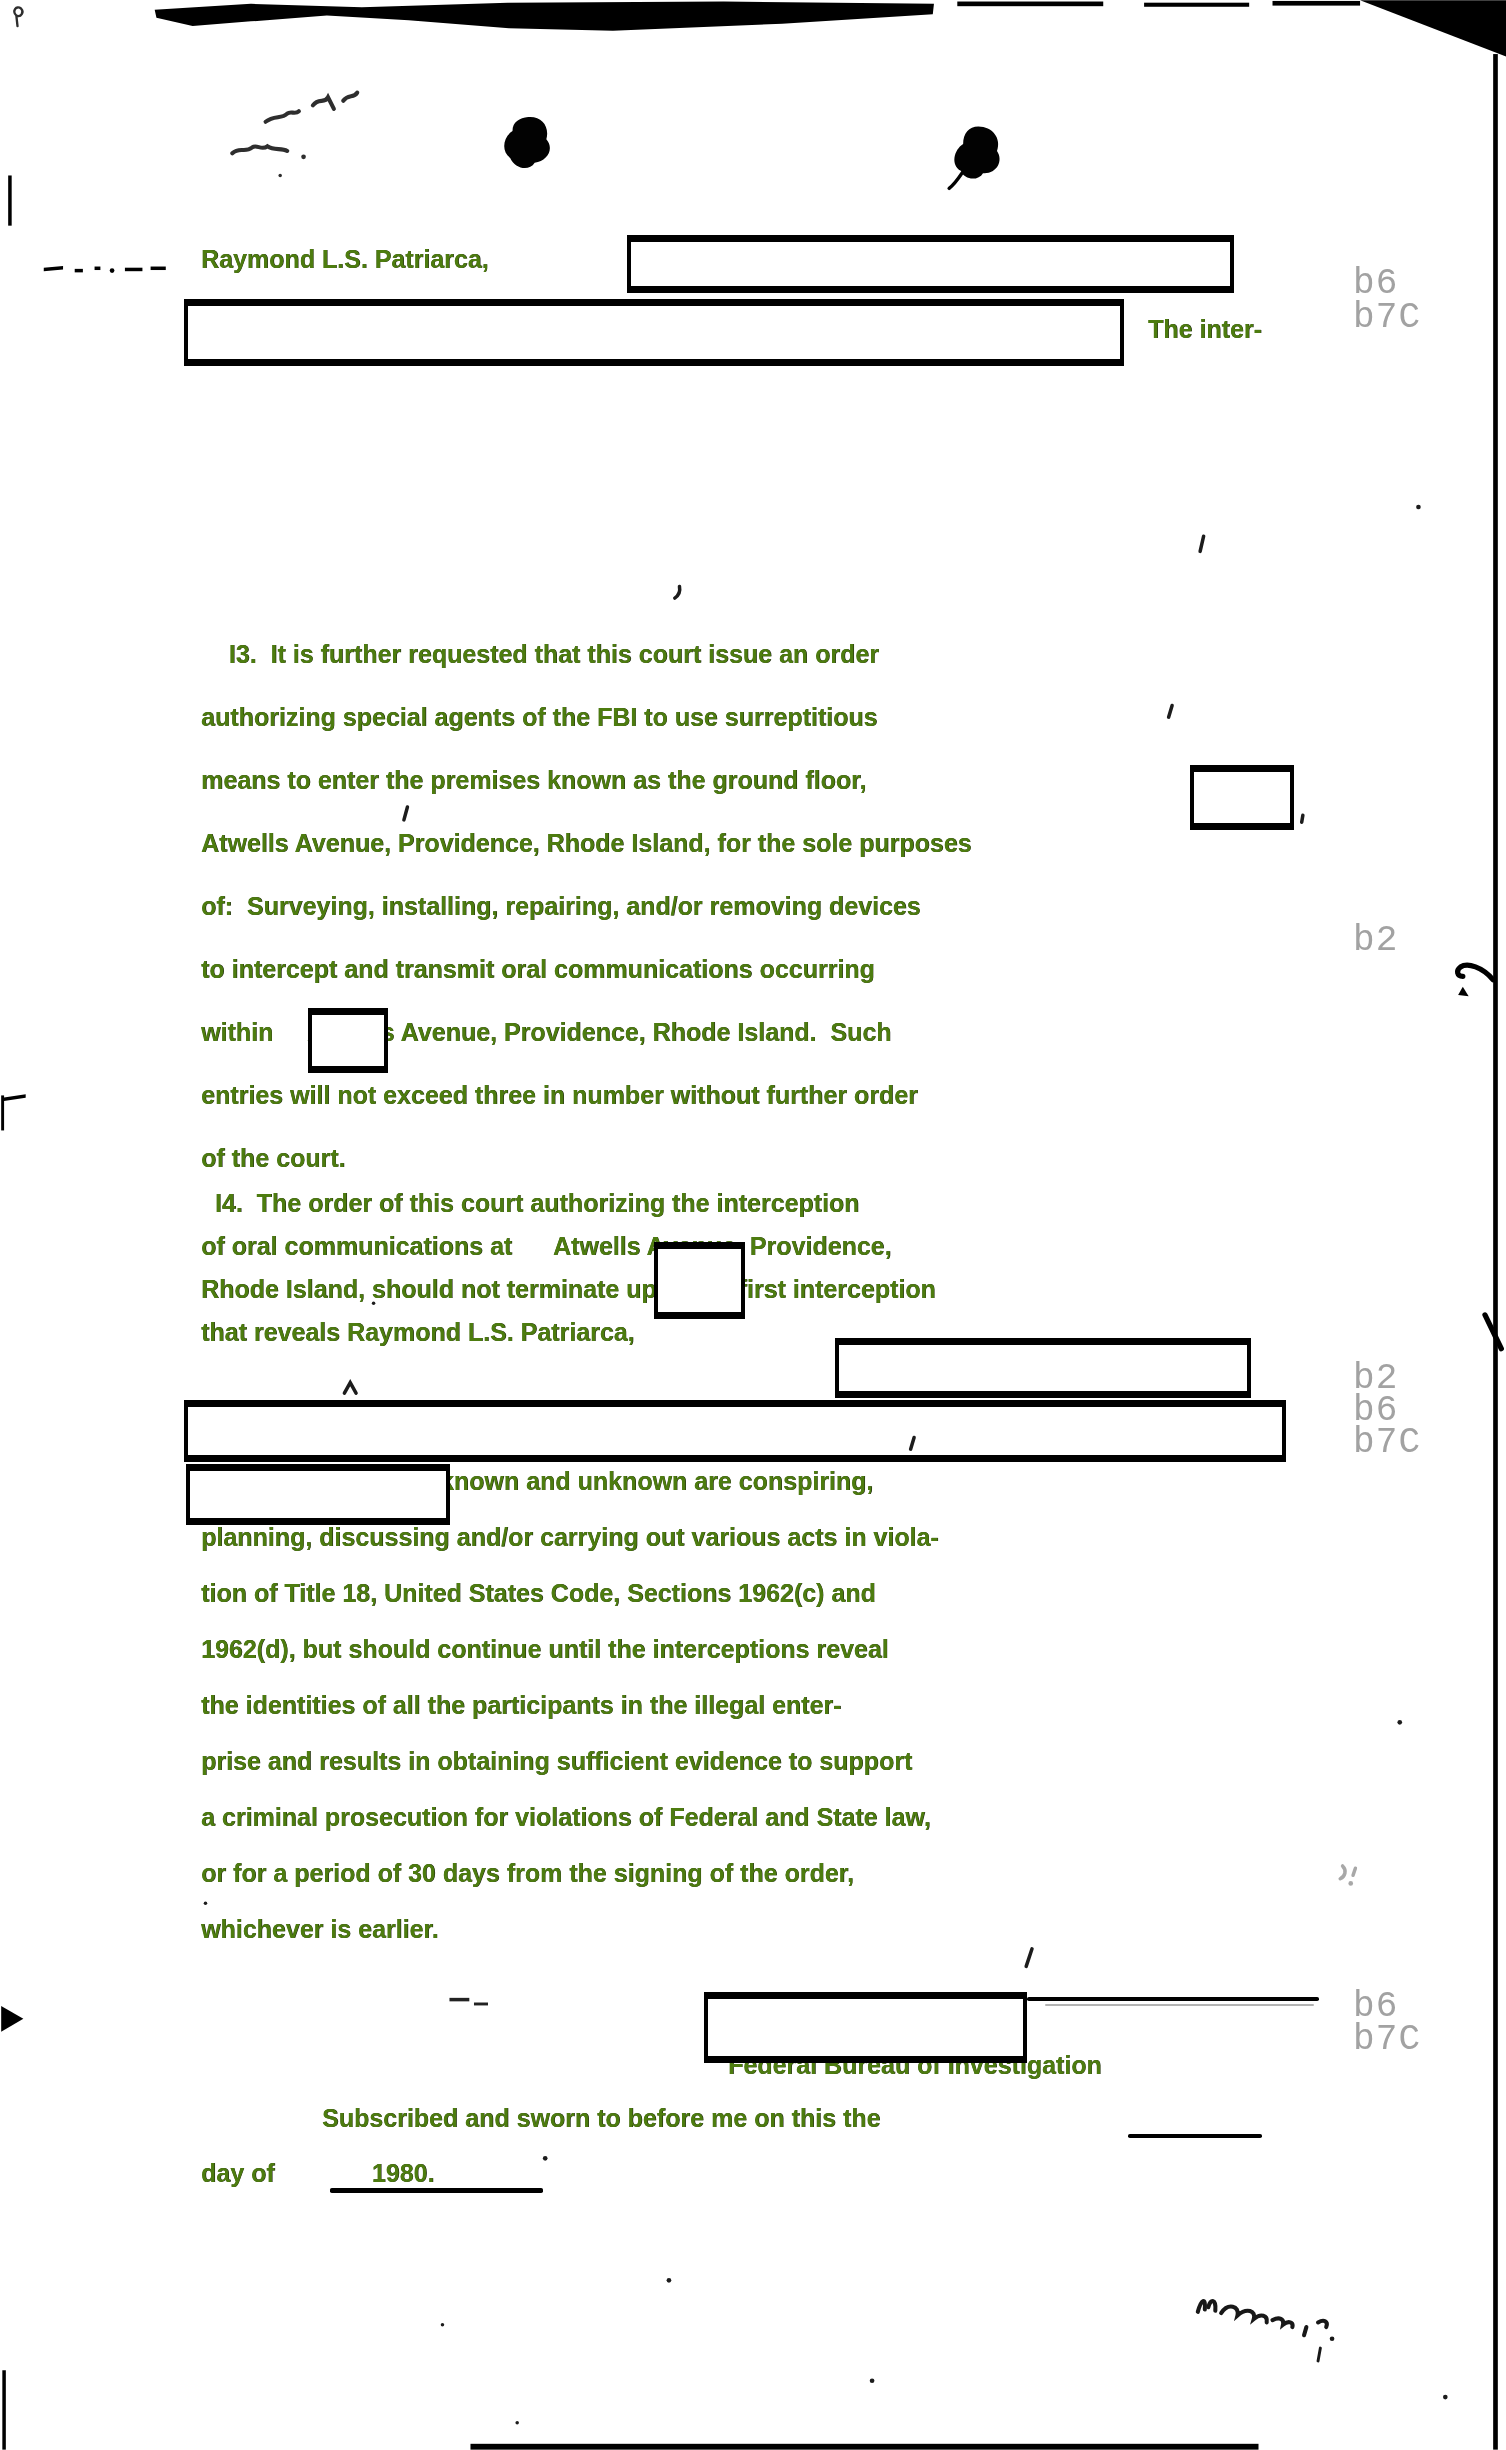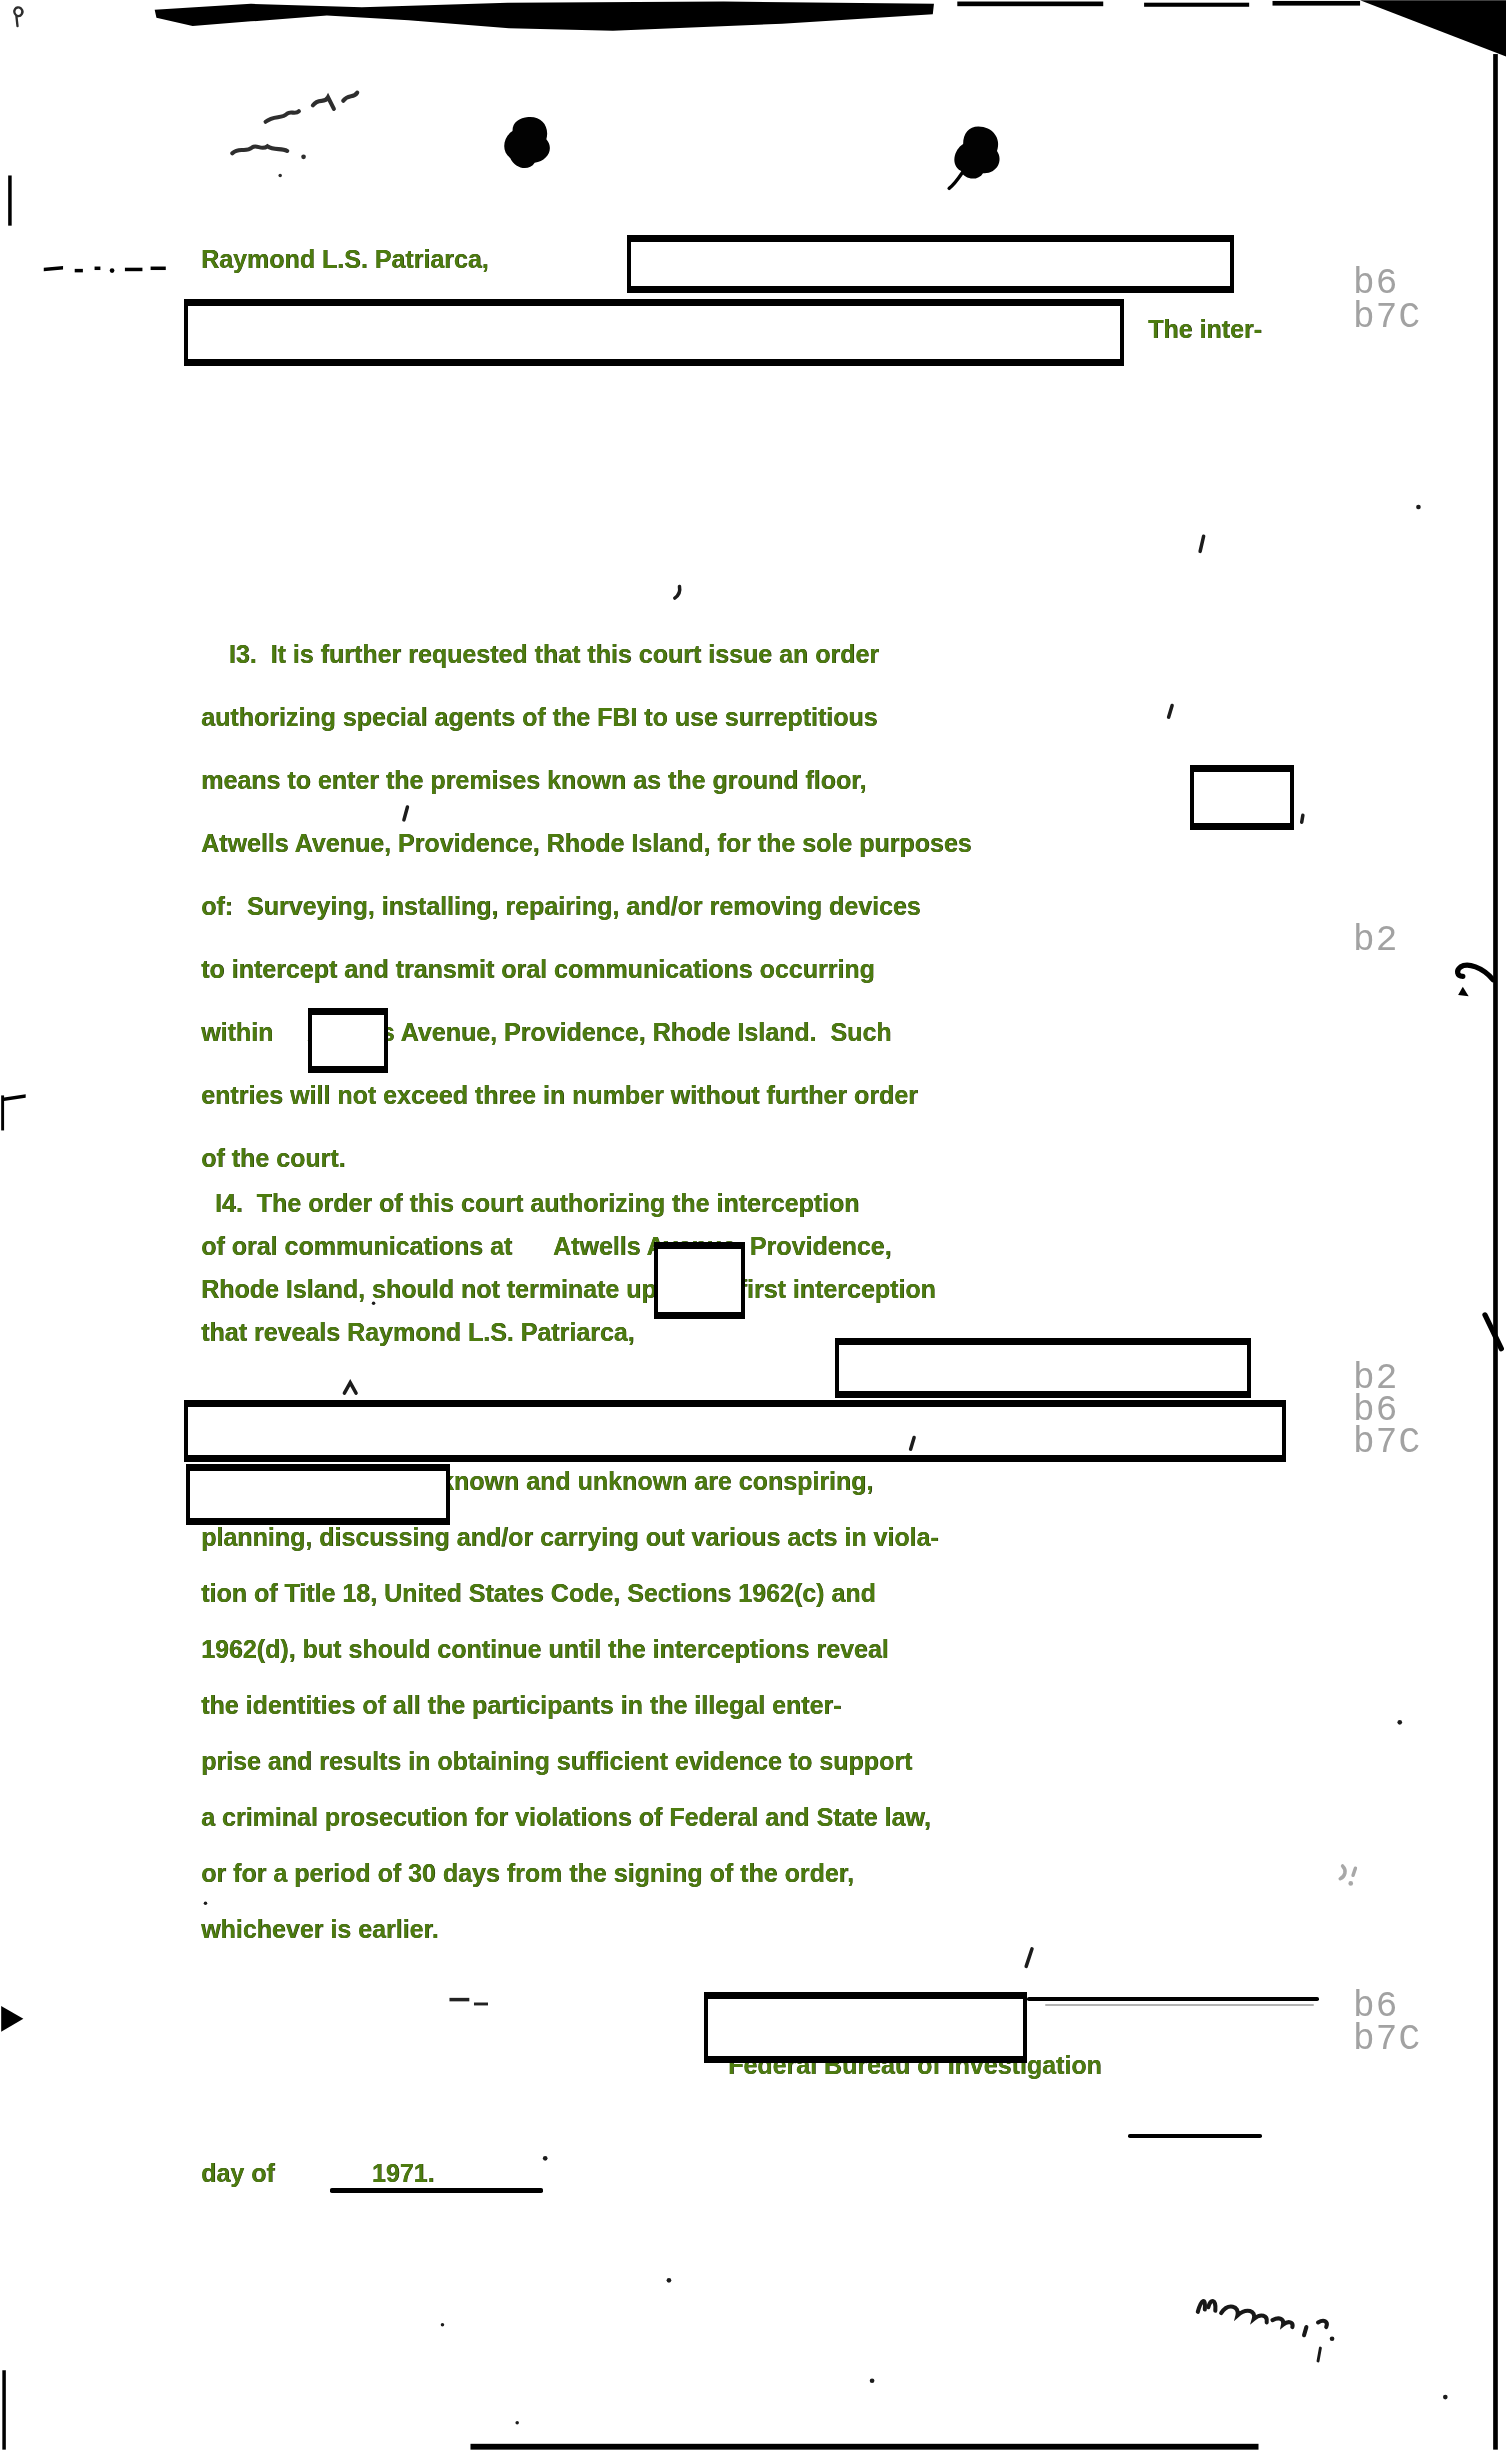--- a/index.html
+++ b/index.html
@@ -52,21 +52,22 @@
 planning, discussing and/or carrying out various acts in viola-
 tion of Title 18, United States Code, Sections 1962(c) and
 1962(d), but should continue until the interceptions reveal
 the identities of all the participants in the illegal enter-
 prise and results in obtaining sufficient evidence to support
 a criminal prosecution for violations of Federal and State law,
 or for a period of 30 days from the signing of the order,
 whichever is earlier.</div>
   <div class="mono lh53" style="left:728px;top:2019px;">Special Agent
 Federal Bureau of Investigation</div>
-  <div class="mono" style="left:201px;top:2159px;">day of              1971.</div>
+  <div class="mono" style="left:322px;top:2104px;">Subscribed and sworn to before me on this the</div>
+  <div class="mono" style="left:201px;top:2159px;">day of              1980.</div>
 
   <div class="redact" style="left:627px;top:235px;width:607px;height:58px;"></div>
   <div class="redact" style="left:184px;top:299px;width:940px;height:67px;"></div>
   <div class="redact" style="left:1190px;top:765px;width:104px;height:65px;"></div>
   <div class="redact" style="left:308px;top:1008px;width:80px;height:65px;"></div>
   <div class="redact" style="left:654px;top:1242px;width:91px;height:77px;"></div>
   <div class="redact" style="left:835px;top:1338px;width:416px;height:60px;"></div>
   <div class="redact" style="left:184px;top:1400px;width:1102px;height:62px;"></div>
   <div class="redact" style="left:186px;top:1464px;width:264px;height:61px;"></div>
   <div class="redact" style="left:704px;top:1992px;width:323px;height:71px;"></div>

